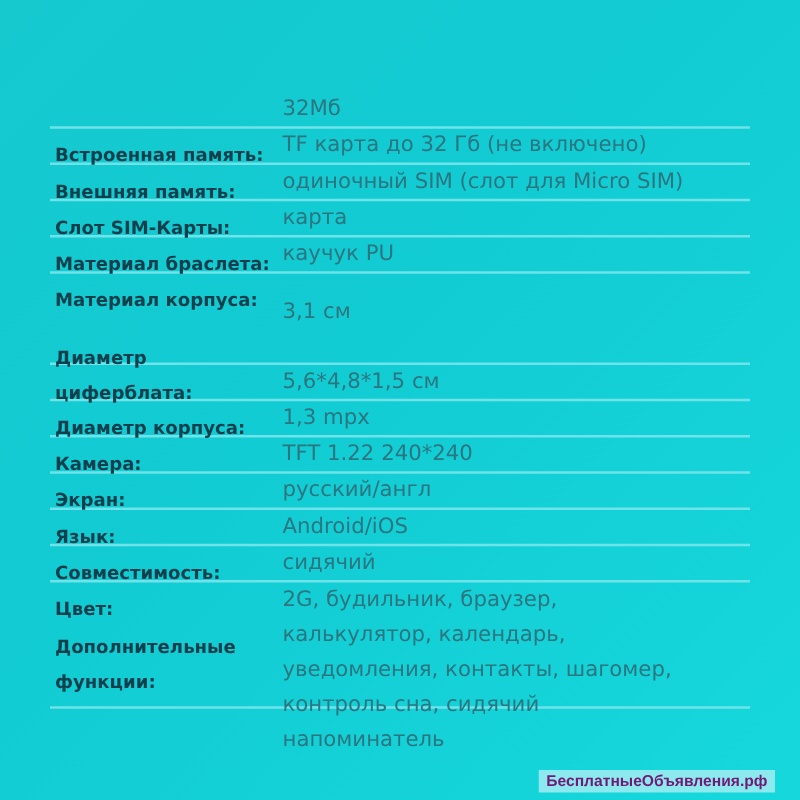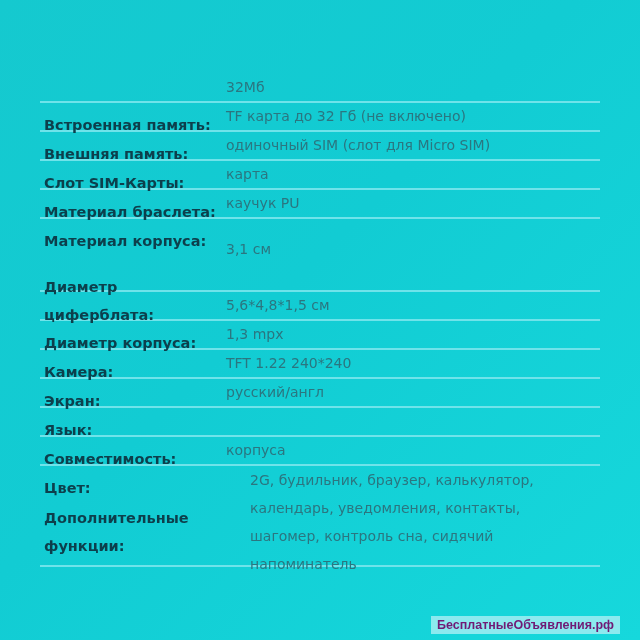--- a/index.html
+++ b/index.html
@@ -17,21 +17,21 @@
       box-sizing: border-box;
       padding: 4px 0 5px 4px;
     }
     .label {
       width: 178px; flex: 0 0 178px;
       color: #0d3f4c; font-weight: bold; font-size: 14.5px; line-height: 28px;
       padding-right: 4px;
       margin-top: 38px;
     }
     .value {
-      flex: 1; color: #2b7680; font-size: 14px; line-height: 28px;
+      flex: 1; color: #2b7680; font-size: 17px; line-height: 28px;
     }
     .row.single { height: 29px; padding-top: 0; padding-bottom: 0; }
     .row.single .label, .row.single .value { line-height: 27px; }
     .watermark {
       position: absolute; right: 20px; bottom: 6px;
       background: rgba(180, 240, 245, 0.75);
       color: #701a75; font-weight: bold; font-size: 12.5px;
       padding: 2px 6px;
       font-family: "Liberation Sans", sans-serif;
     }
@@ -75,24 +75,25 @@
   <div class="row single">
     <div class="label">Экран:</div>
     <div class="value">TFT 1.22 240*240</div>
   </div>
   <div class="row single">
     <div class="label">Язык:</div>
     <div class="value">русский/англ</div>
   </div>
   <div class="row single">
     <div class="label">Совместимость:</div>
+    <div class="value">Android/iOS</div>
   </div>
   <div class="row single">
     <div class="label">Цвет:</div>
-    <div class="value">корпуса</div>
+    <div class="value">сидячий</div>
   </div>
   <div class="row" style="height:101px;padding-top:0;">
     <div class="label" style="width:140px;flex:0 0 140px;padding-right:42px;">Дополнительные функции:</div>
-    <div class="value" style="padding-right:40px;margin-left:24px;">2G, будильник, браузер, калькулятор, календарь, уведомления, контакты, шагомер, контроль сна, сидячий напоминатель</div>
+    <div class="value" style="padding-right:40px;">2G, будильник, браузер, калькулятор, календарь, уведомления, контакты, шагомер, контроль сна, сидячий напоминатель</div>
   </div>
 </div>
 
 <div class="watermark">БесплатныеОбъявления.рф</div>
 
 </body></html>

